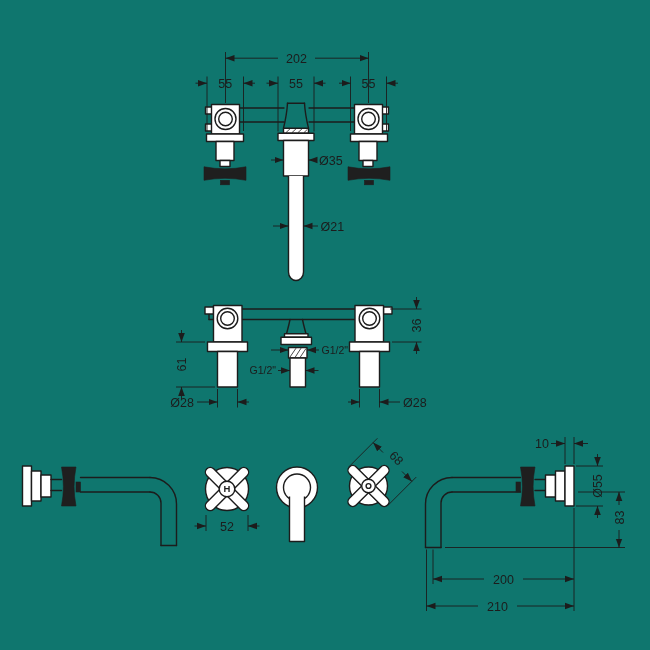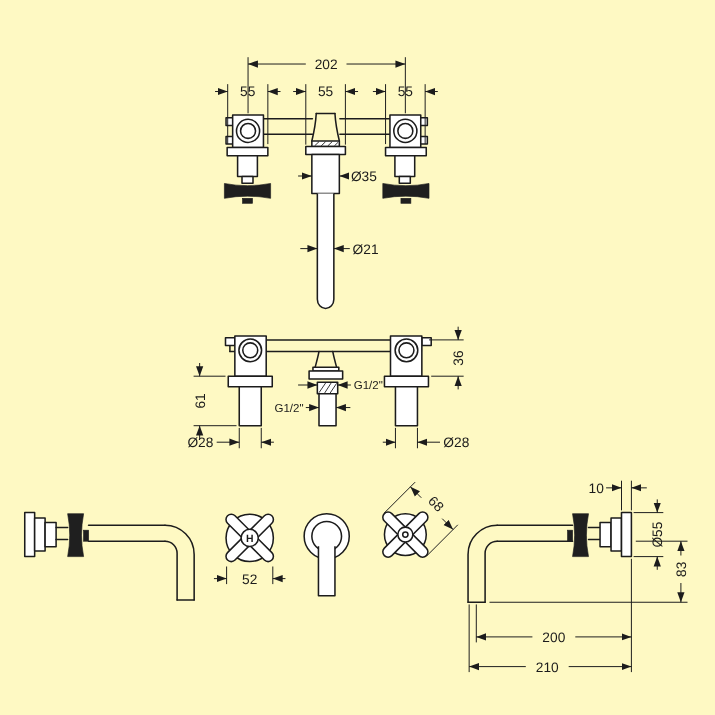--- a/index.html
+++ b/index.html
@@ -1,16 +1,16 @@
 <!DOCTYPE html>
 <html><head>
 <meta charset="utf-8">
 <style>
   html,body{margin:0;padding:0;background:#ffffff;}
-  .page{width:650px;height:650px;background:#fef9c3;position:relative;overflow:hidden;}
+  .page{width:650px;height:650px;background:#0f766e;position:relative;overflow:hidden;}
   svg{display:block;}
   .o{fill:none;stroke:#1c1c1c;stroke-width:1.4;stroke-linecap:round;stroke-linejoin:round;}
   .ow{fill:#ffffff;stroke:#1c1c1c;stroke-width:1.4;stroke-linejoin:round;}
   .d{fill:none;stroke:#1c1c1c;stroke-width:0.9;}
   .h{fill:none;stroke:#1c1c1c;stroke-width:0.8;}
   .dark{fill:#1f1f1f;stroke:#1f1f1f;stroke-width:0.6;}
   .t{font-family:"Liberation Sans",sans-serif;font-size:12.5px;fill:#1c1c1c;}
   .ts{font-family:"Liberation Sans",sans-serif;font-size:10.5px;fill:#1c1c1c;}
   .th{font-family:"Liberation Sans",sans-serif;font-size:9.5px;font-weight:bold;fill:#1c1c1c;}
   .mid{text-anchor:middle;} .st{text-anchor:start;} .en{text-anchor:end;}

